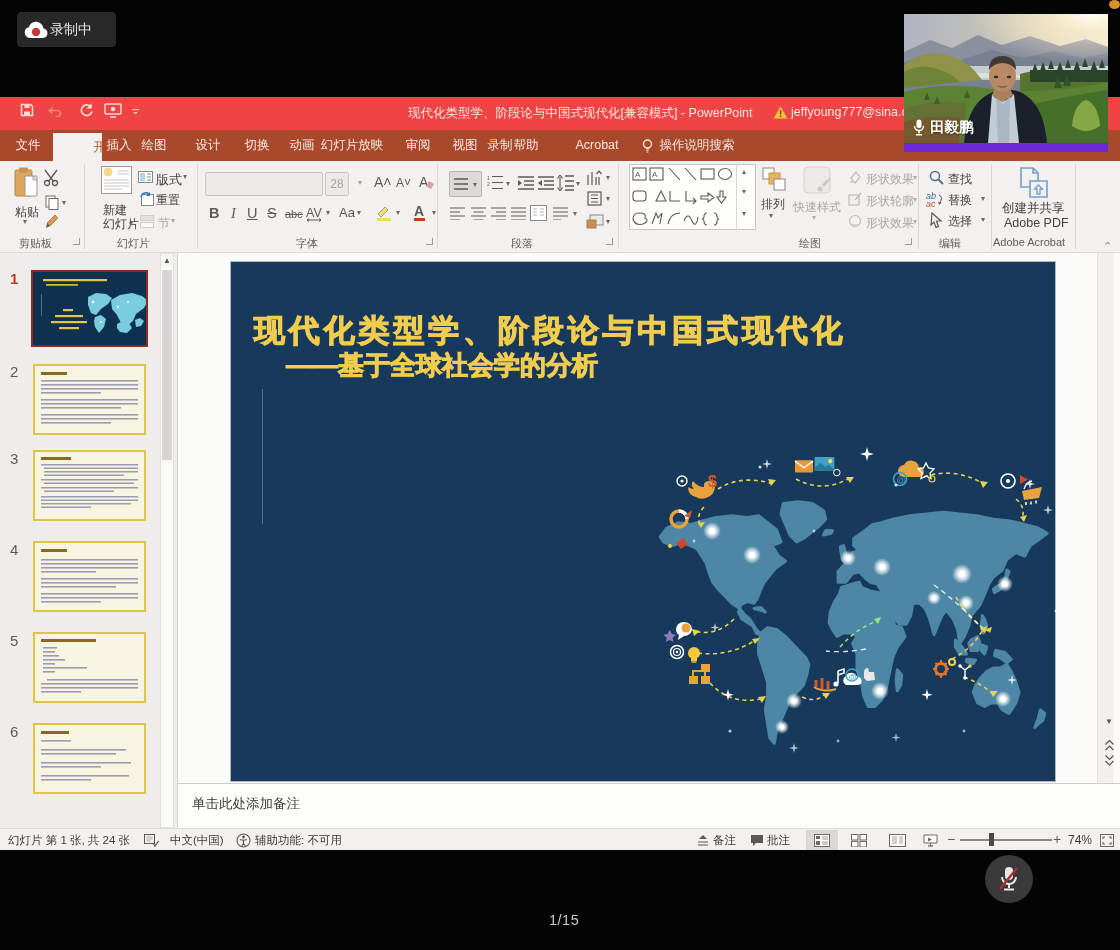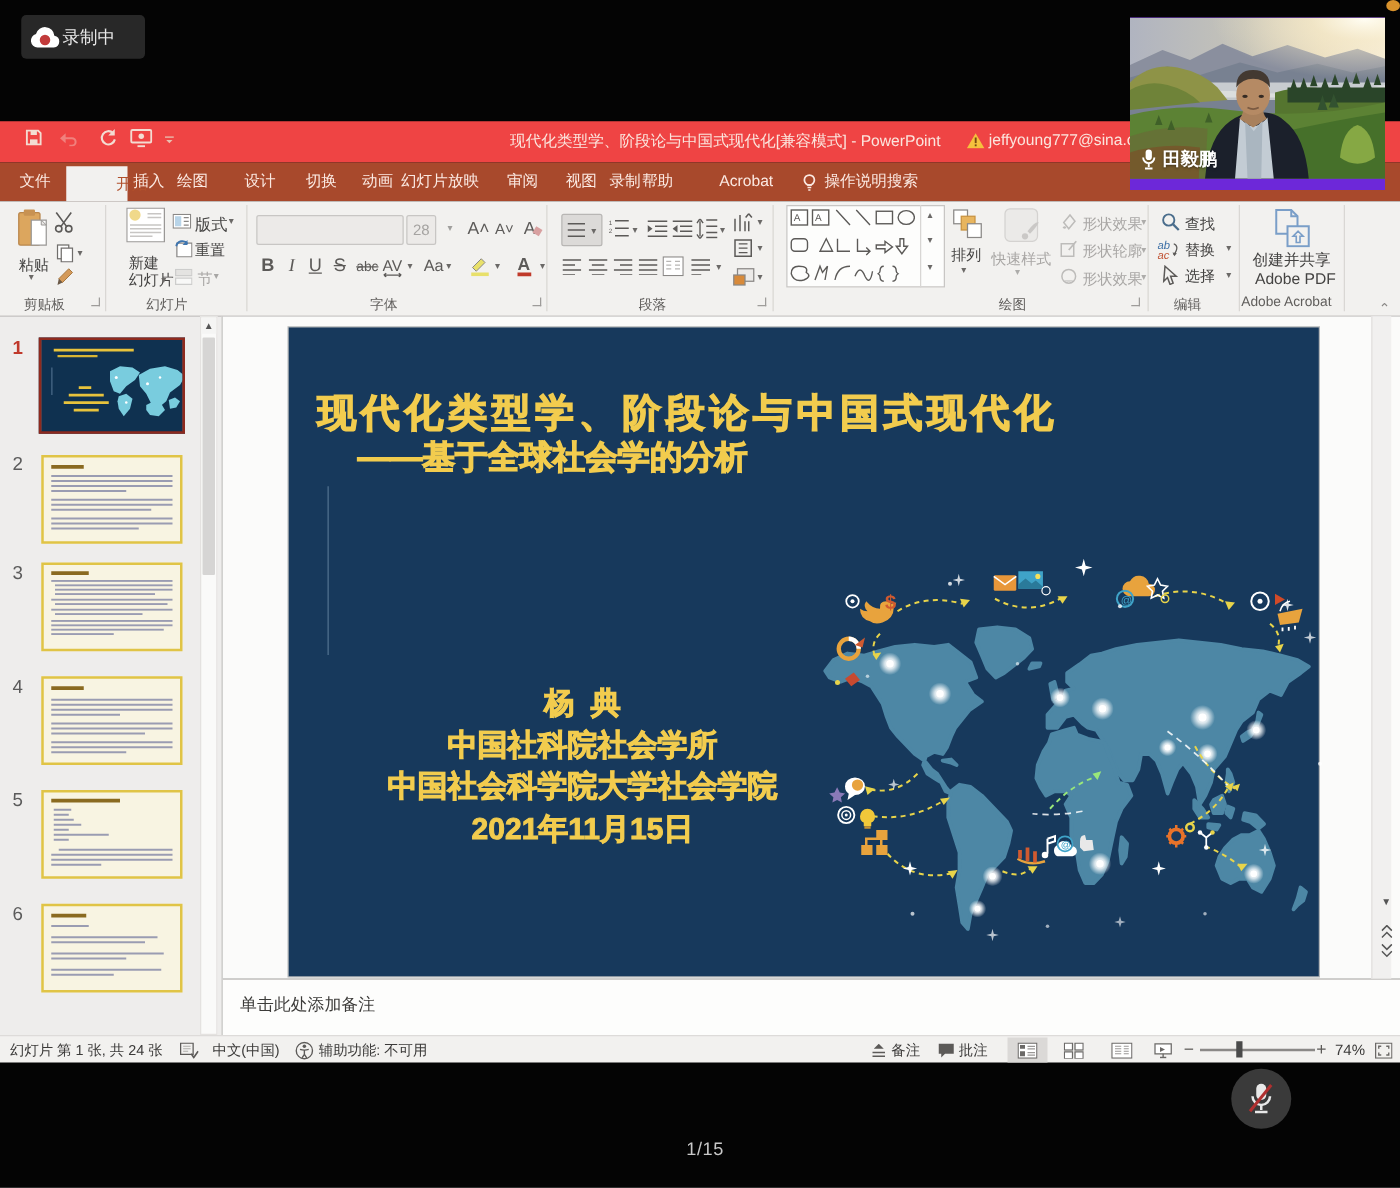--- a/index.html
+++ b/index.html
@@ -525,21 +525,20 @@
     <div class="abs" style="left:160px;top:0;width:14px;height:575px;background:#fafaf9;border:1px solid #e4e2e0"></div>
     <div class="abs" style="left:161px;top:1px;width:12px;height:13px;background:#f5f5f4;color:#555;font-size:8px;text-align:center;line-height:13px">▲</div>
     <div class="abs" style="left:162px;top:17px;width:10px;height:190px;background:#d6d5d4;border-radius:1px"></div>
   </div>
 
   <div id="editarea" class="abs">
     <div id="slide">
       <div style="position:absolute;left:23px;top:48px;color:#f2cc4e;font-size:31px;font-weight:bold;letter-spacing:3.85px;-webkit-text-stroke:1.1px #f2cc4e">现代化类型学、阶段论与中国式现代化</div>
       <div style="position:absolute;left:55px;top:86px;color:#f2cc4e;font-size:26px;font-weight:bold;-webkit-text-stroke:1px #f2cc4e">——基于全球社会学的分析</div>
       <div style="position:absolute;left:31px;top:127px;width:1px;height:135px;background:#51718e"></div>
-      <div style="position:absolute;left:55px;top:284px;width:360px;color:#f2cc4e;font-size:24px;font-weight:bold;text-align:center;line-height:33.5px;-webkit-text-stroke:0.8px #f2cc4e">杨&nbsp;&nbsp;典<br>中国社科院社会学所<br>中国社会科学院大学社会学院<br>2021年11月15日</div>
       <div id="mapwrap" style="position:absolute;left:403px;top:145px;width:430px;height:374px">
       <svg width="430" height="374" viewBox="0 0 430 374">
         <defs>
           <radialGradient id="dotg" cx="50%" cy="50%" r="50%">
             <stop offset="0%" stop-color="#ffffff"></stop>
                 <stop offset="45%" stop-color="#ffffff" stop-opacity=".8"></stop>
                 <stop offset="100%" stop-color="#ffffff" stop-opacity="0"></stop>
           </radialGradient>
         </defs>
         <g fill="#4d87a5" stroke="#4d87a5" stroke-width="3" stroke-linejoin="round">

